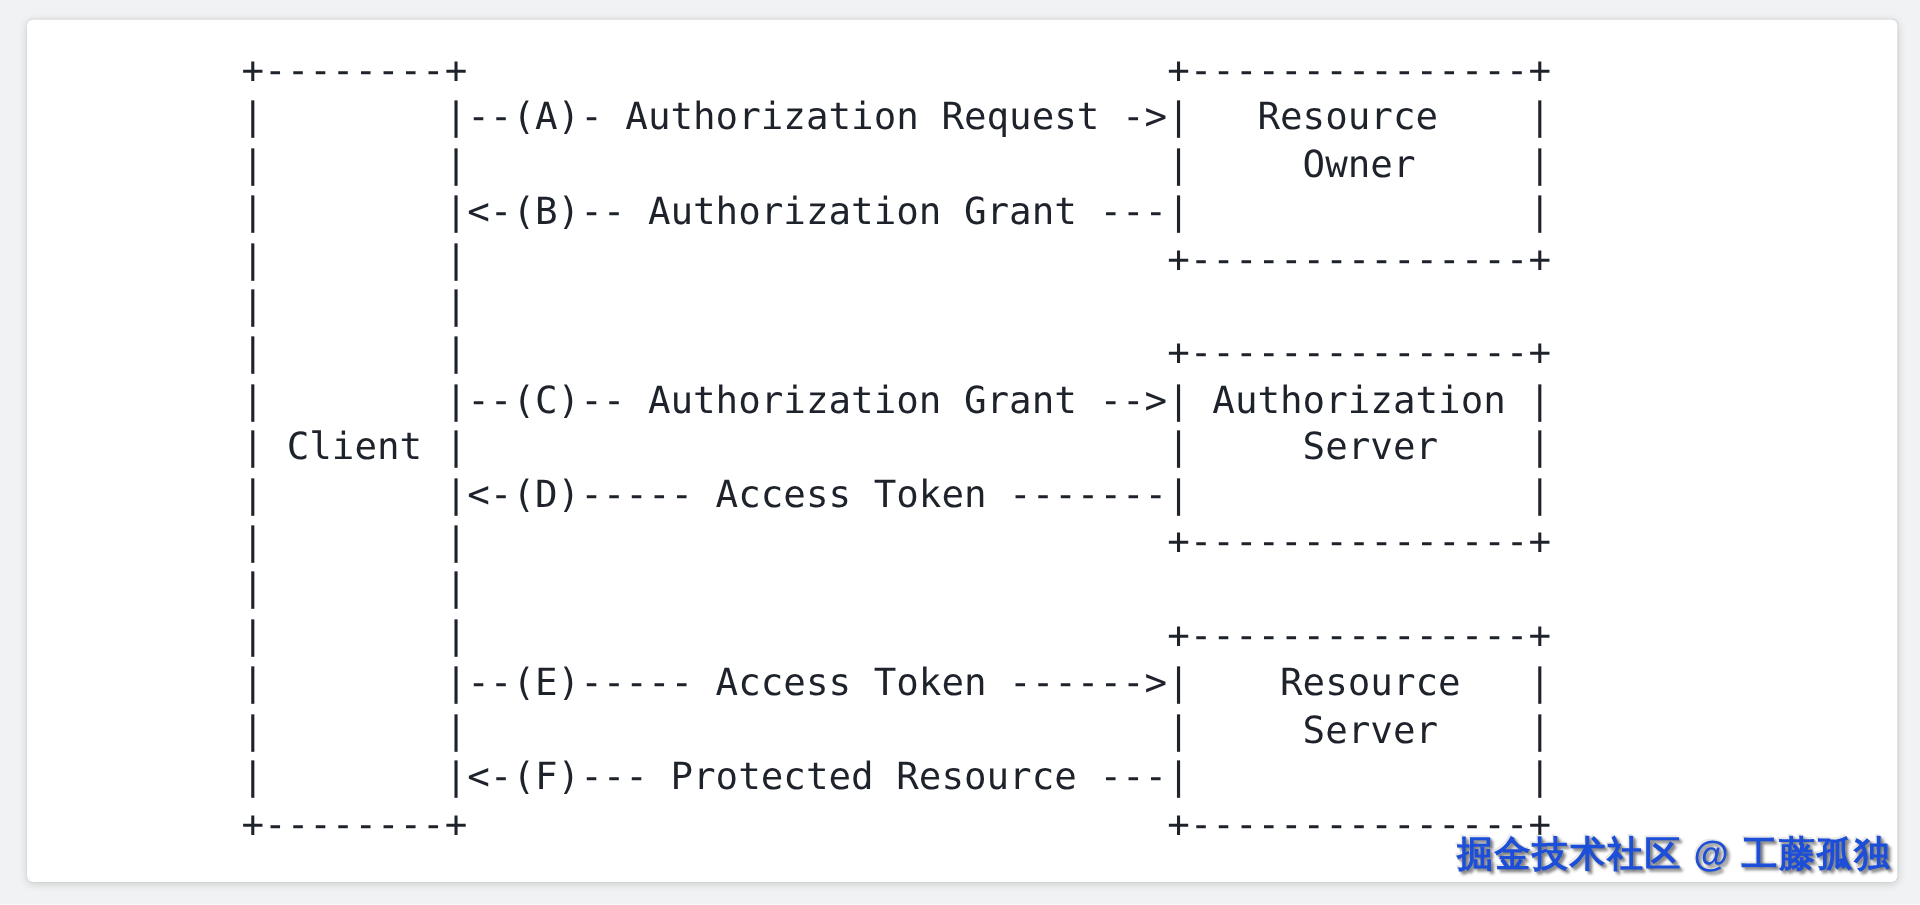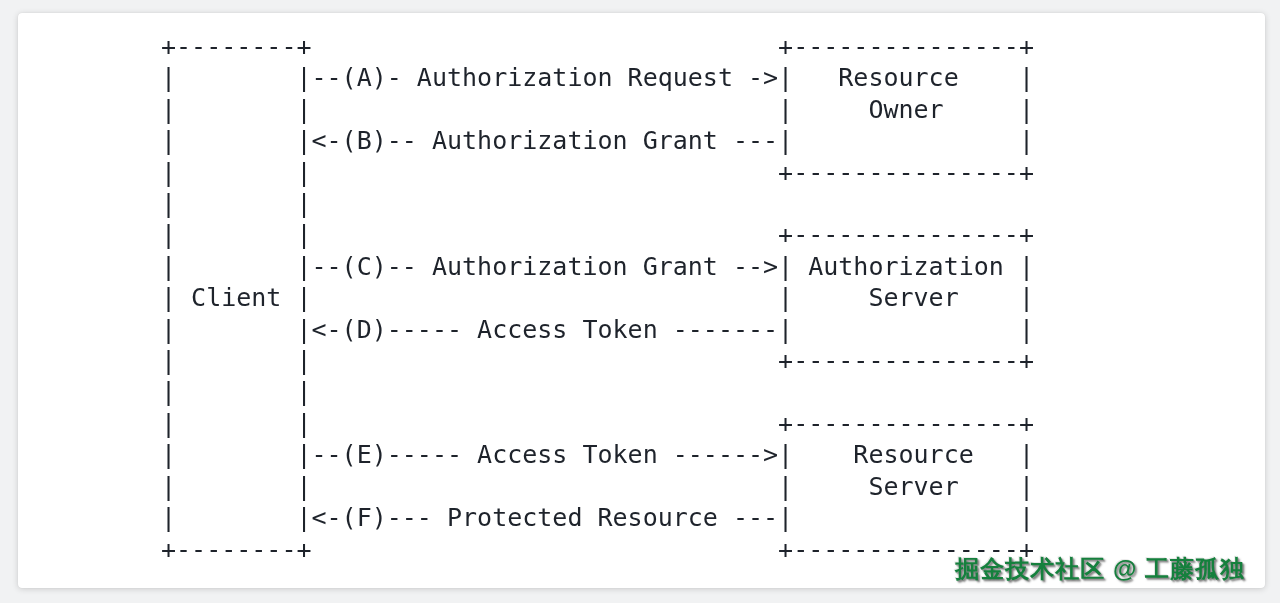--- a/index.html
+++ b/index.html
@@ -29,27 +29,27 @@
     top: 18px;
     font-family: "DejaVu Sans Mono", "Liberation Mono", monospace;
     font-size: 25px;
     line-height: 31.4px;
     color: #1e232b;
     white-space: pre;
     letter-spacing: 0;
   }
   .watermark {
     position: absolute;
-    right: 20px;
+    right: 4px;
     bottom: 3px;
     font-family: "Liberation Sans", sans-serif;
     font-size: 24px;
     font-weight: bold;
     letter-spacing: 1px;
-    color: #15803d;
+    color: #1d4ed8;
     text-shadow:
       2px 2px 2px rgba(110,110,110,0.85),
       1px 1px 0 rgba(150,150,150,0.6),
       -1px -1px 0 rgba(200,200,200,0.4);
     white-space: nowrap;
   }
 </style>
 </head>
 <body>
 

